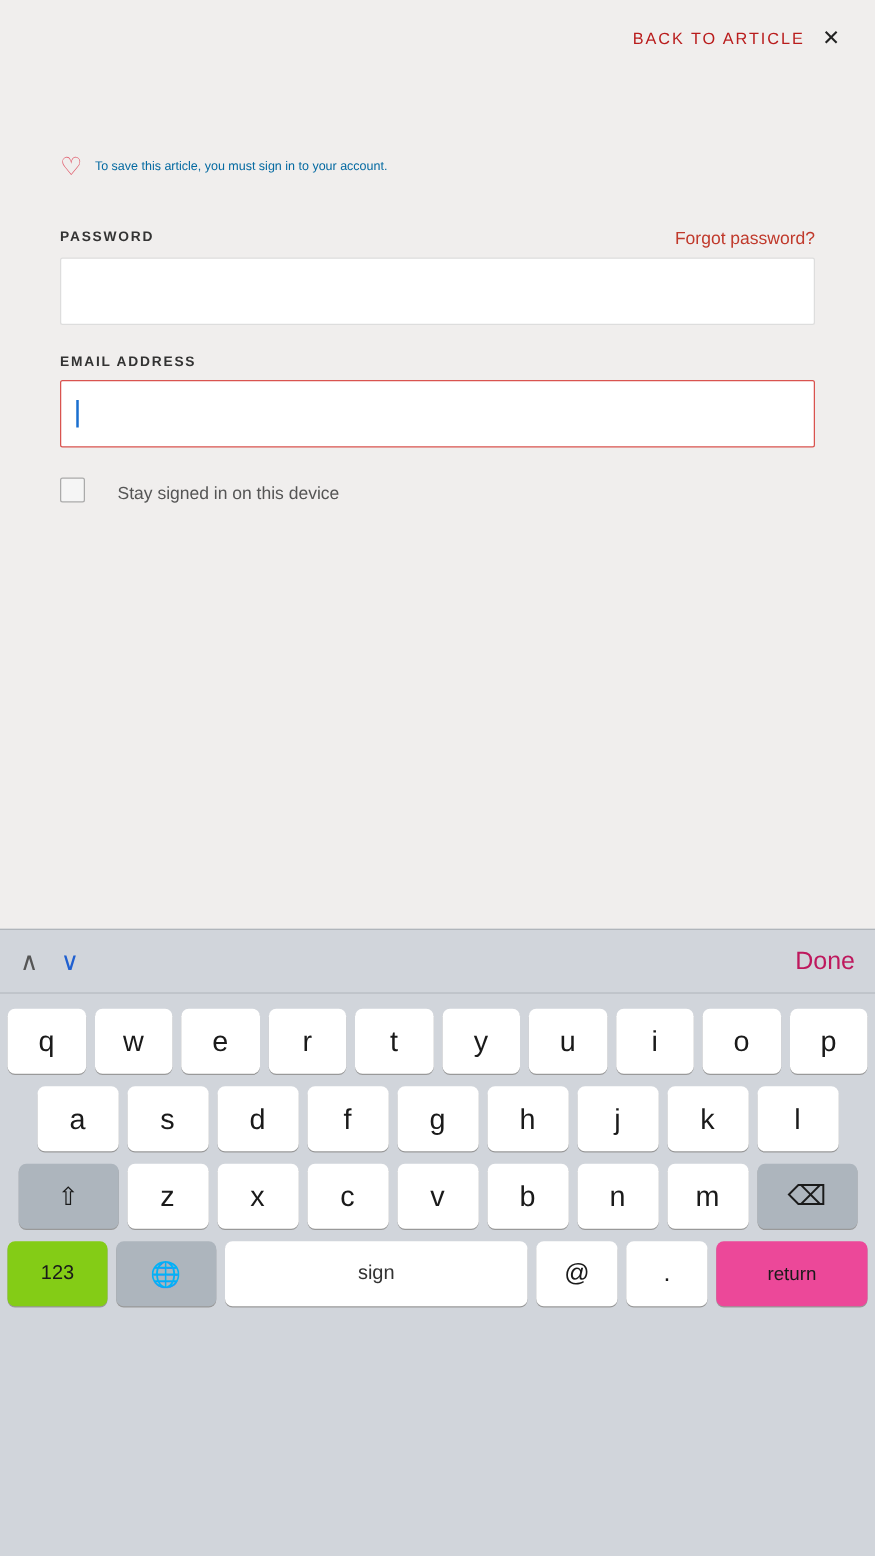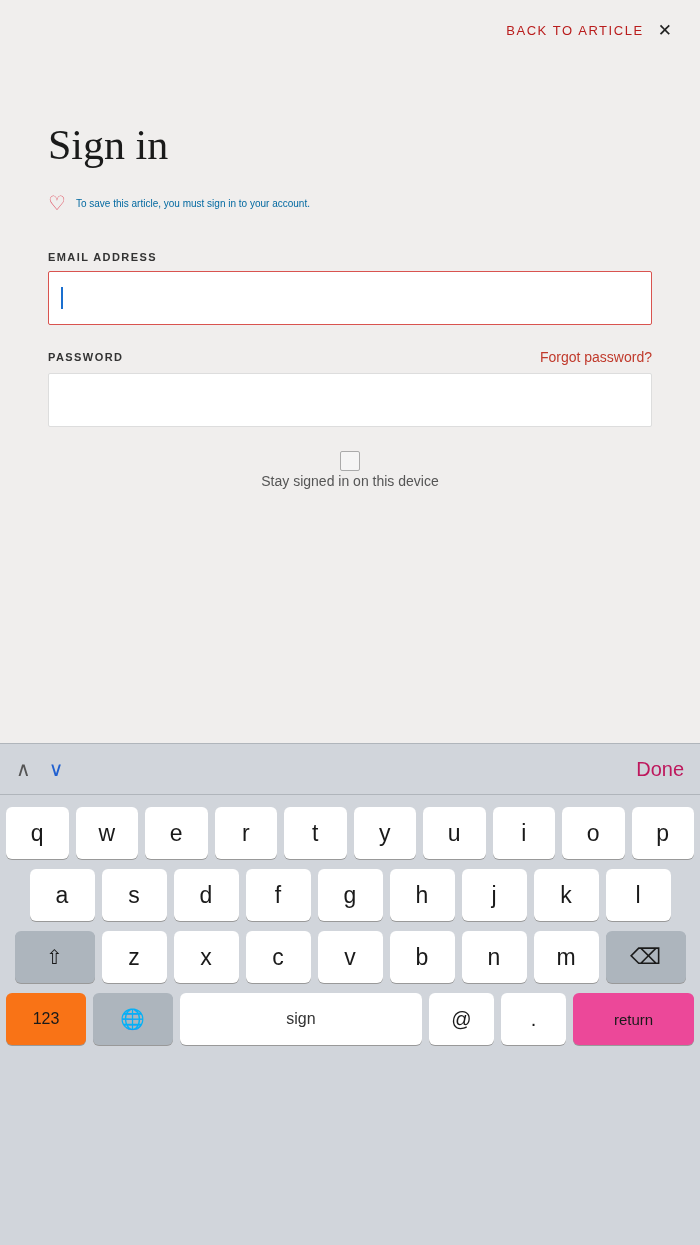--- a/index.html
+++ b/index.html
@@ -94,24 +94,23 @@
       color: #1a6fcf;
       outline: none;
     }
     .text-input.password-input {
       border-color: #ddd;
     }
 
     
     .stay-signed {
       display: flex;
-      align-items: center;
-      gap: 2px;
+      align-items: flex-end;
+      gap: 26px;
       margin-top: 8px;
-      flex-direction: column;
     }
     .checkbox {
       width: 20px;
       height: 20px;
       border: 1.5px solid #aaa;
       background: #f5f5f5;
       border-radius: 2px;
     }
     .stay-signed-text {
       font-size: 14px;
@@ -200,21 +199,21 @@
       font-size: 16px;
       color: #333;
     }
     .kb-key.return-key {
       background: #ec4899;
       font-size: 15px;
       flex: 2;
       max-width: 130px;
     }
     .kb-key.num-key {
-      background: #f97316;
+      background: #84cc16;
       font-size: 15px;
       flex: 1.5;
       max-width: 80px;
     }
     .kb-key.globe-key {
       background: #adb5bd;
       flex: 1.5;
       max-width: 80px;
     }
     .kb-key.at-key, .kb-key.dot-key {
@@ -230,40 +229,39 @@
   </style>
 </head>
 <body>
 
 <div class="top-bar">
   <span class="back-to-article">BACK TO ARTICLE</span>
   <span class="close-icon">✕</span>
 </div>
 
 <div class="content">
-  <h1 class="sign-in-title">Sign in</h1>
 
   <div class="info-row">
     <span class="heart-icon">♡</span>
     <span class="info-text">To save this article, you must sign in to your account.</span>
+  </div>
+
+  <div class="form-group">
+    <div class="password-row">
+      <label class="field-label" style="margin-bottom:0;">PASSWORD</label>
+      <a class="forgot-link">Forgot password?</a>
+    </div>
+    <div class="text-input password-input"></div>
   </div>
 
   <div class="form-group">
     <label class="field-label">EMAIL ADDRESS</label>
     <div class="text-input" style="display:flex;align-items:center;">
       <span style="display:inline-block;width:2px;height:22px;background:#1a6fcf;vertical-align:middle;"></span>
     </div>
-  </div>
-
-  <div class="form-group">
-    <div class="password-row">
-      <label class="field-label" style="margin-bottom:0;">PASSWORD</label>
-      <a class="forgot-link">Forgot password?</a>
-    </div>
-    <div class="text-input password-input"></div>
   </div>
 
   <div class="stay-signed">
     <div class="checkbox"></div>
     <span class="stay-signed-text">Stay signed in on this device</span>
   </div>
 </div>
 
 <div class="keyboard-toolbar">
   <div class="toolbar-nav">

